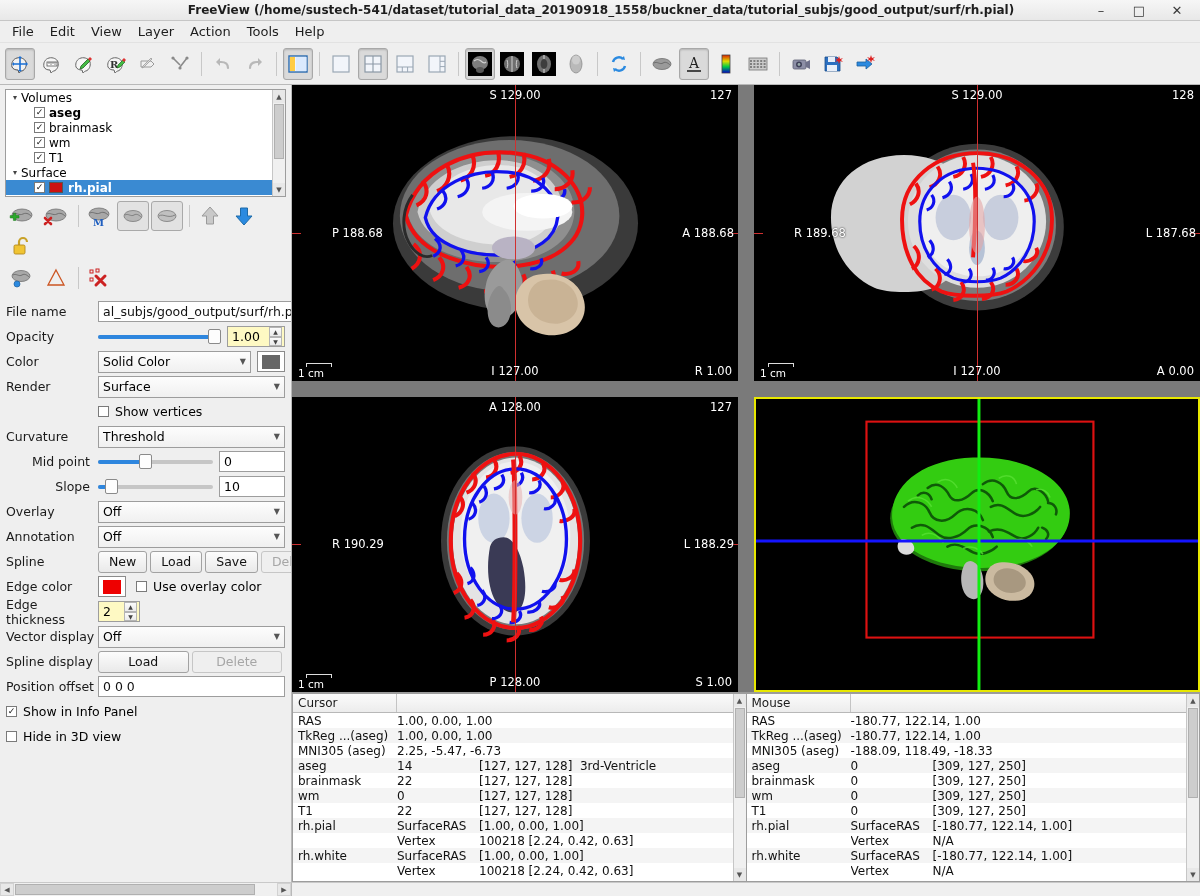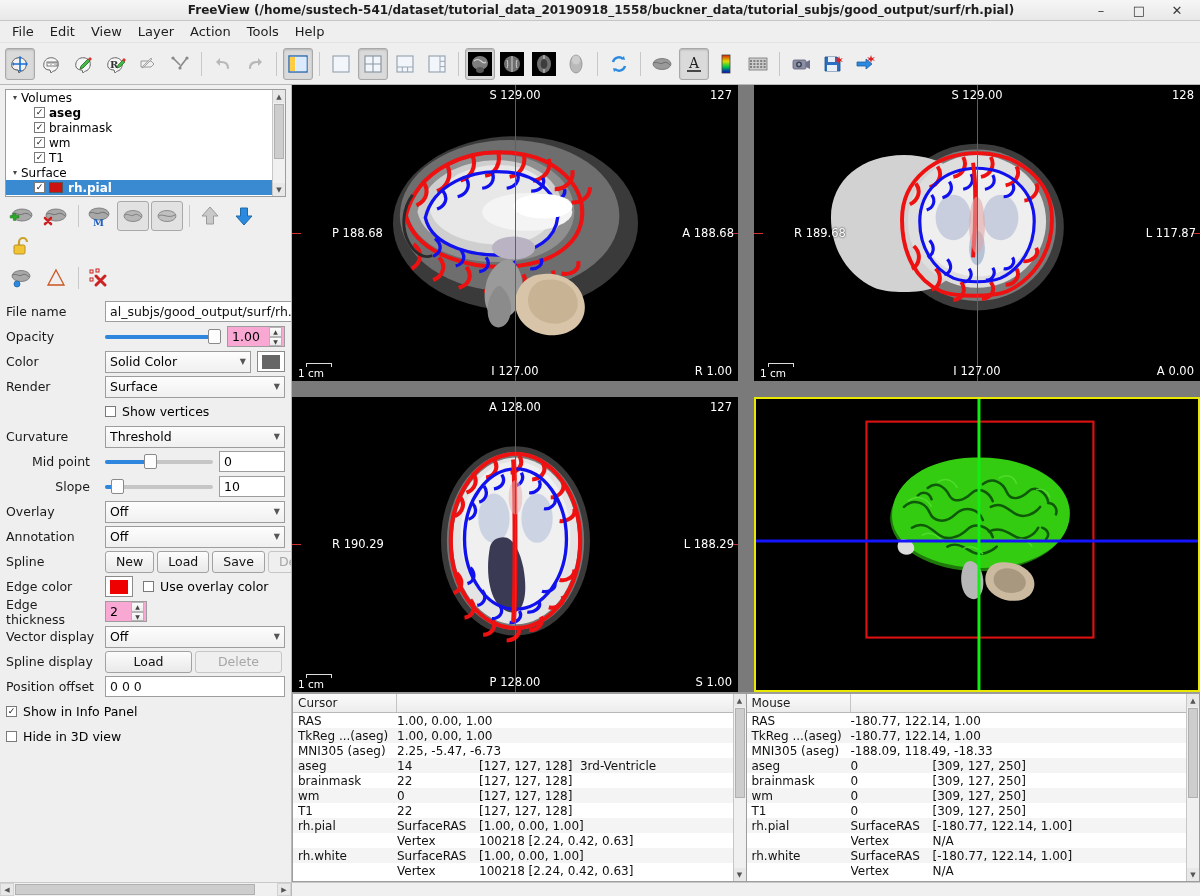--- a/index.html
+++ b/index.html
@@ -86,41 +86,41 @@
   .layertools { padding: 4px 6px 2px 6px; display: flex; align-items: center; flex-wrap: wrap; }
   .ltbtn {
     width: 32px; height: 30px; display: flex; align-items: center; justify-content: center;
     margin-right: 2px; border: 1px solid transparent; border-radius: 3px; cursor: pointer;
   }
   .ltbtn.framed { background: #e2e2e2; border-color: #a9a9a9; }
   .lsep { width: 1px; height: 22px; background: #c8c8c8; margin: 0 4px; }
 
   
   .props { flex: 1; overflow: hidden; padding: 2px 0 0 0; position: relative; }
-  .row { display: flex; align-items: center; height: 25px; padding: 0 0 0 6px; gap: 7px; }
+  .row { display: flex; align-items: center; height: 25px; padding: 0 0 0 6px; }
   .lab { width: 92px; min-width: 92px; font-size: 12.5px; color: #1a1a1a; }
   .lab.r { text-align: right; padding-right: 8px; }
   .fld { flex: 1; display: flex; align-items: center; padding-right: 6px; }
   input.txt, .fakeinput {
     flex: 1; height: 21px; border: 1px solid #9d9d9d; background: #fff;
     font-size: 12.5px; padding: 0 4px; font-family: inherit; color: #111;
     display: flex; align-items: center; min-width: 0;
   }
   .combo {
     flex: 1; height: 22px; border: 1px solid #9d9d9d; background: linear-gradient(#fdfdfd,#f0f0f0);
     font-size: 12.5px; padding: 0 4px; display: flex; align-items: center;
     justify-content: space-between; cursor: pointer; min-width: 0;
   }
   .combo .car { font-size: 8px; color: #555; }
   .slider { flex: 1; height: 18px; position: relative; display: flex; align-items: center; margin-right: 6px; }
   .strack { position: absolute; left: 0; right: 0; height: 4px; background: #c6c6c6; border-radius: 2px; }
   .sfill { position: absolute; left: 0; height: 4px; background: #2e86de; border-radius: 2px; }
   .shandle { position: absolute; width: 13px; height: 15px; background: #fdfdfd; border: 1px solid #8a8a8a; border-radius: 2px; }
   .spin {
-    width: 58px; height: 21px; border: 1px solid #9d9d9d; background: #f9a8d4; display: flex; align-items: center;
+    width: 58px; height: 21px; border: 1px solid #9d9d9d; background: #fef9c3; display: flex; align-items: center;
     font-size: 12.5px; padding: 0 2px 0 4px; position: relative;
   }
   .spin .sv { flex: 1; }
   .spin .btns { display: flex; flex-direction: column; width: 13px; height: 19px; }
   .spin .btns div {
     flex: 1; display: flex; align-items: center; justify-content: center; font-size: 6px;
     background: linear-gradient(#fbfbfb,#ebebeb); border: 1px solid #b5b5b5; color: #444; cursor: pointer;
   }
   .numbox { width: 66px; height: 21px; border: 1px solid #9d9d9d; background: #fff; font-size: 12.5px; padding: 0 4px; display: flex; align-items: center; }
   .pbtn {
@@ -773,21 +773,21 @@
               <path d="M-4 -68c3 20 3 60 0 100" stroke="#ee1111" stroke-width="4" fill="none"></path>
               <ellipse cx="0" cy="-2" rx="8" ry="30" fill="#e2a5a5" opacity=".6"></ellipse>
             </g>
           </svg>
           <div class="xh-v" style="left:50%"></div>
           <div class="tick-l" style="top:50%"></div>
           <div class="tick-r" style="top:50%"></div>
           <div class="vlab t">S 129.00</div>
           <div class="vlab tr">128</div>
           <div class="vlab l">R 189.68</div>
-          <div class="vlab r">L 117.87</div>
+          <div class="vlab r">L 187.68</div>
           <div class="vlab b">I 127.00</div>
           <div class="vlab br">A 0.00</div>
           <div class="ruler"></div>
           <div class="vlab bl">1 cm</div>
         </div>
 
         <div class="vpanel">
           <svg width="100%" height="100%" viewBox="0 0 455 312" preserveAspectRatio="none">
             <rect width="455" height="312" fill="#000"></rect>
             <g transform="translate(228,152)">

